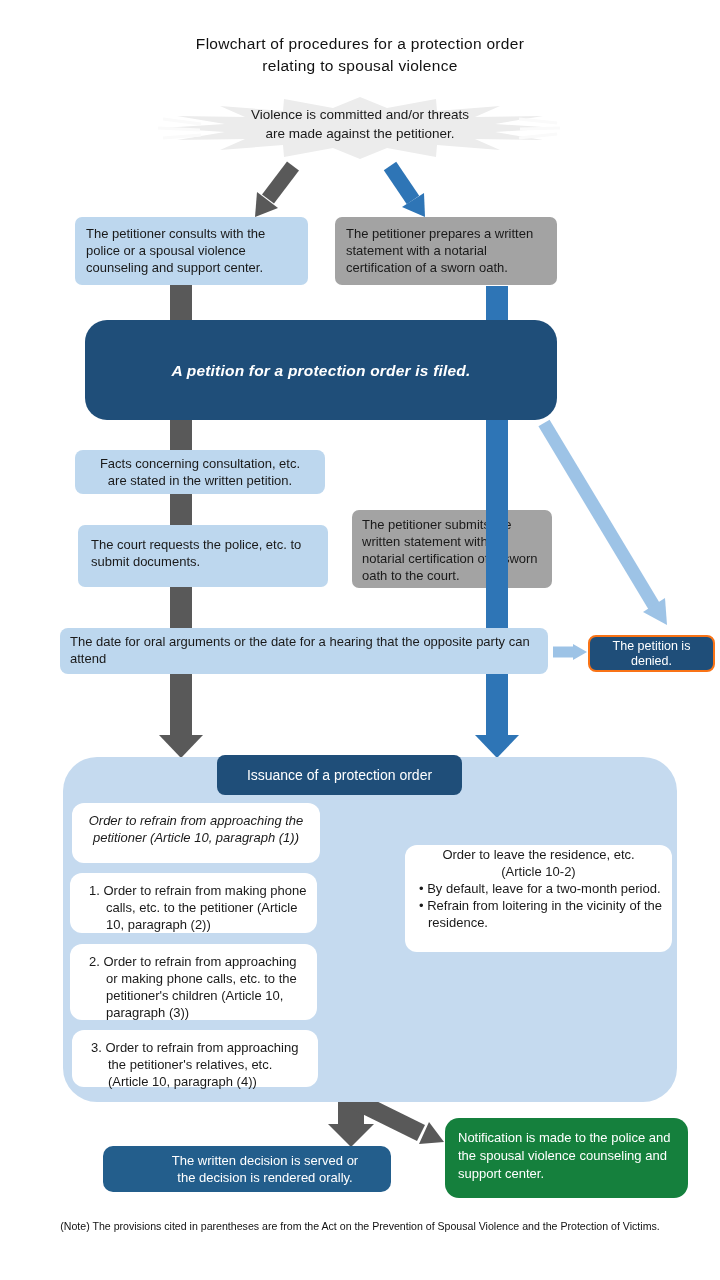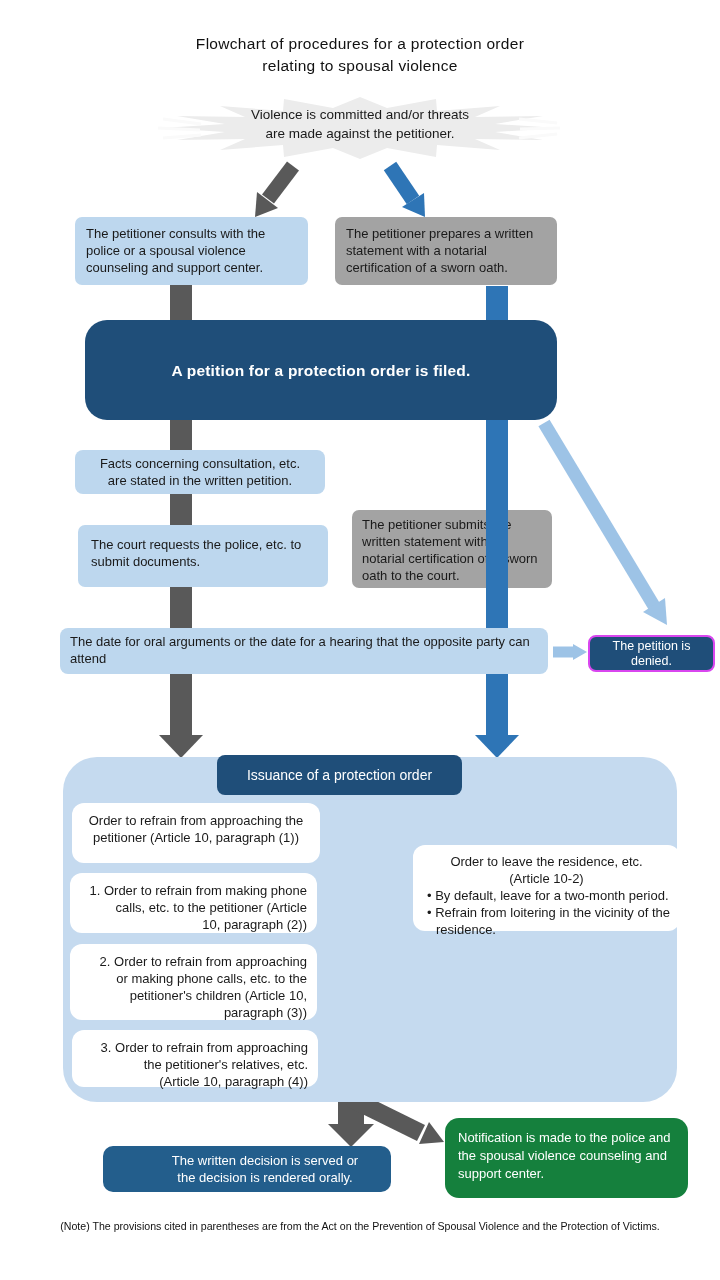--- a/index.html
+++ b/index.html
@@ -16,40 +16,40 @@
 
   .box{border-radius:7px;font-size:13px;line-height:17px;padding:8px 11px;z-index:3;}
   .med{background:#BDD7EE;}
   .pale{background:#a3a3a3;}
   .dark{background:#1F4E79;color:#ffffff;}
 
   .consult{left:75px;top:217px;width:233px;height:68px;}
   .prepare{left:335px;top:217px;width:222px;height:68px;}
   .petition{left:85px;top:320px;width:472px;height:100px;border-radius:22px;
             display:flex;align-items:center;justify-content:center;
-            font-size:15.5px;font-weight:bold;letter-spacing:.2px;}
+            font-size:15.5px;font-weight:bold;letter-spacing:.2px;font-style:italic;}
   .facts{left:75px;top:450px;width:250px;height:44px;border-radius:8px;padding:5px 6px;}
   .court{left:78px;top:525px;width:250px;height:62px;padding:11px 13px;}
   .submit{left:352px;top:510px;width:200px;height:78px;padding:6px 10px;z-index:1;}
   .hearing{left:60px;top:628px;width:488px;height:46px;border-radius:8px;padding:5px 10px;}
   .denied{left:588px;top:635px;width:127px;height:37px;border-radius:8px;
-          border:2px solid #d946ef;font-size:12.5px;line-height:15px;
+          border:2px solid #f97316;font-size:12.5px;line-height:15px;
           display:flex;align-items:center;justify-content:center;padding:5px;}
   .container{left:63px;top:757px;width:614px;height:345px;background:#C5DAEF;
              border-radius:34px;z-index:3;}
   .badge{left:217px;top:755px;width:245px;height:40px;border-radius:8px;font-size:14px;
          display:flex;align-items:center;justify-content:center;z-index:4;}
   .white-box{background:#ffffff;border-radius:12px;font-size:13px;line-height:17px;
              padding:9px 10px;z-index:4;}
-  .orderA{left:72px;top:803px;width:248px;height:60px;}
+  .orderA{left:72px;top:803px;width:248px;height:60px;font-style:italic;}
   .orderB{left:70px;top:873px;width:247px;height:60px;}
   .orderC{left:70px;top:944px;width:247px;height:76px;}
   .orderD{left:72px;top:1030px;width:246px;height:57px;}
-  .hang{padding-left:36px;text-indent:-17px;text-align:right;}
-  .residence{left:405px;top:845px;width:267px;height:86px;padding:8px 10px;margin-left:8px;}
+  .hang{padding-left:36px;text-indent:-17px;}
+  .residence{left:405px;top:845px;width:267px;height:107px;padding:1px 10px;}
   .bullet{padding-left:13px;text-indent:-9px;}
   .decision{left:103px;top:1146px;width:288px;height:46px;border-radius:10px;background:#235E8C;
             display:flex;align-items:center;justify-content:center;line-height:17px;padding-left:47px;}
   .notification{left:445px;top:1118px;width:243px;height:80px;border-radius:14px;
                 background:#15803d;padding:11px 13px;line-height:18px;}
   .note{left:0;top:1220px;width:720px;font-size:10.6px;color:#111;z-index:3;}
 </style>
 </head>
 <body>
 

